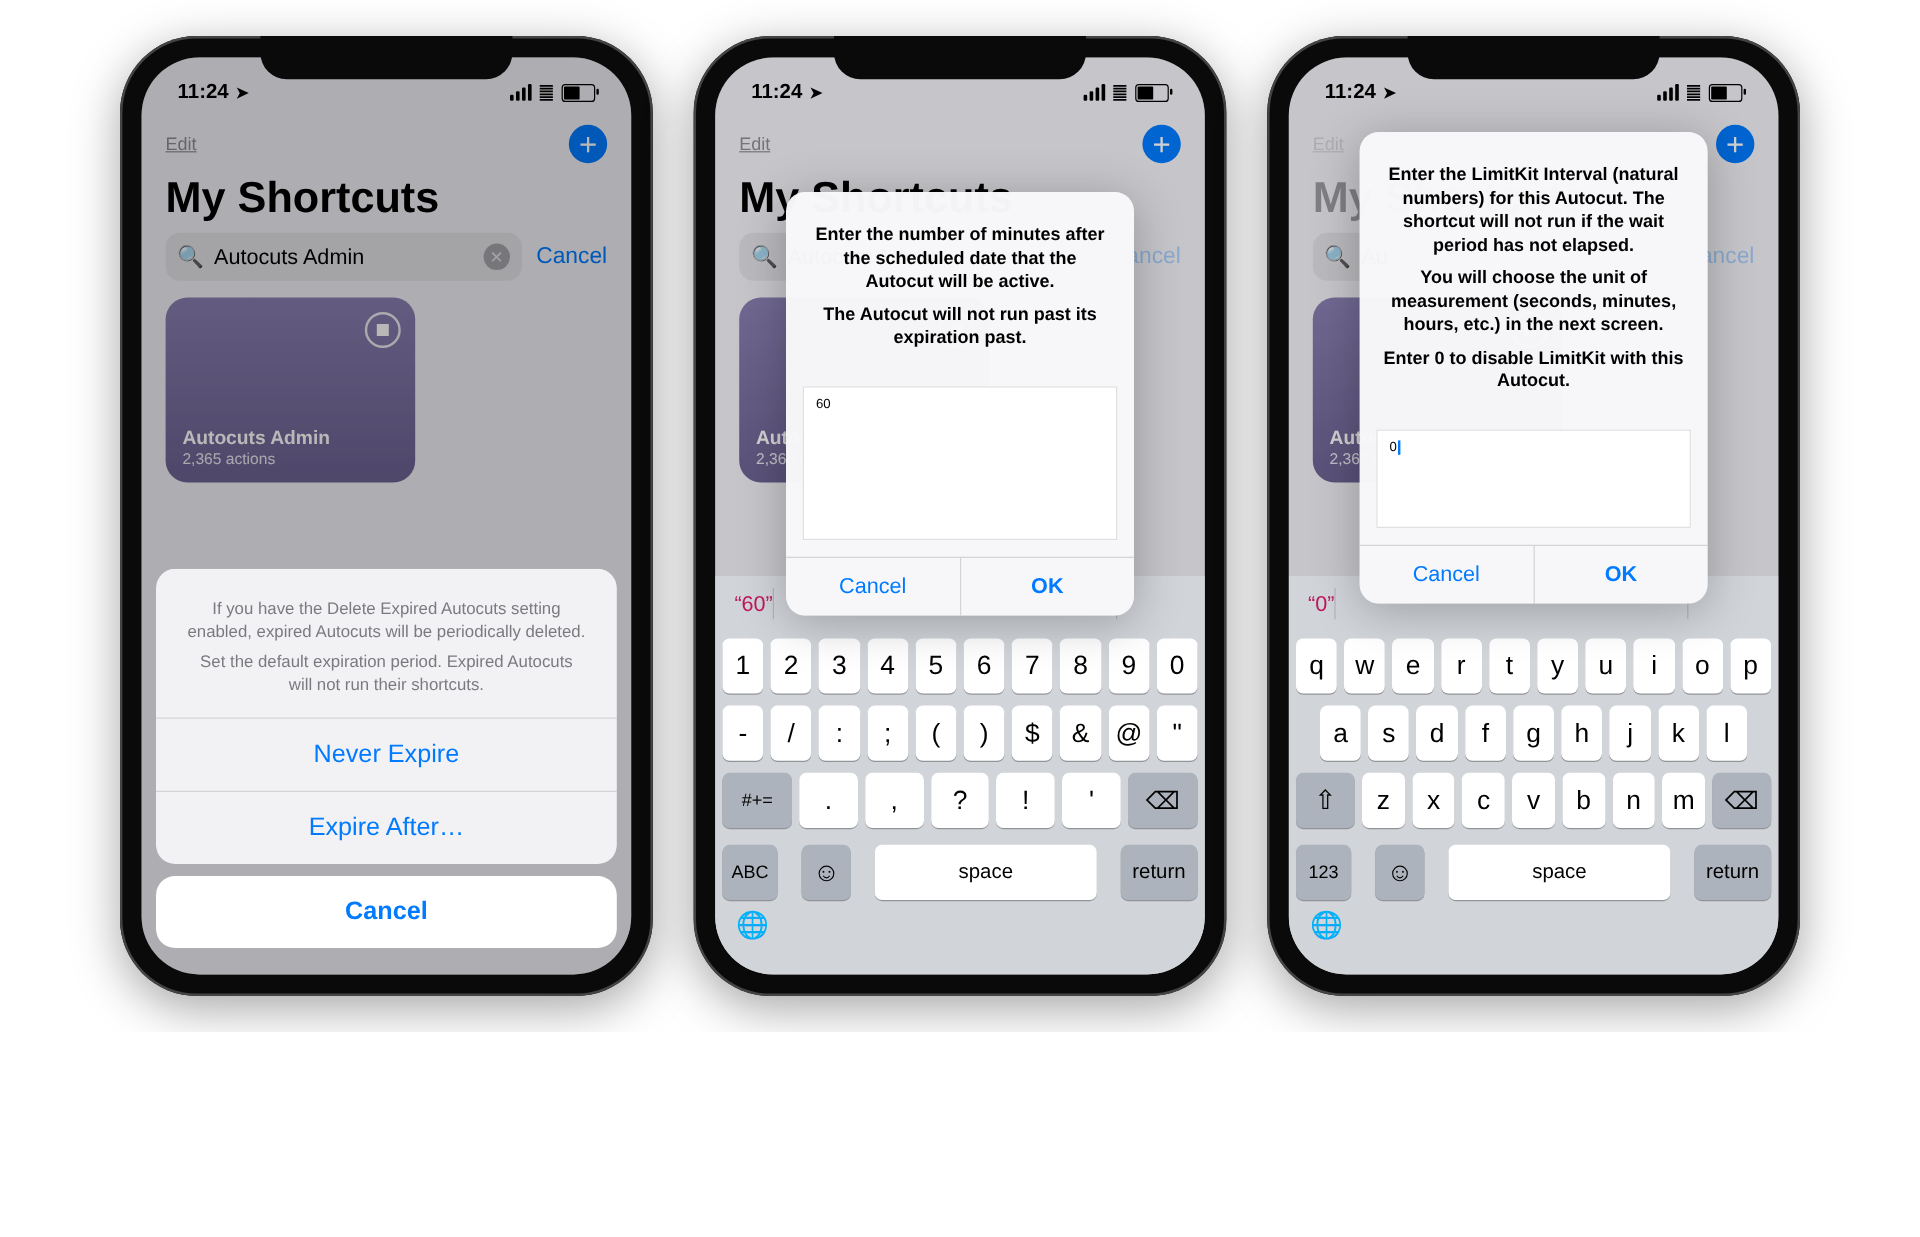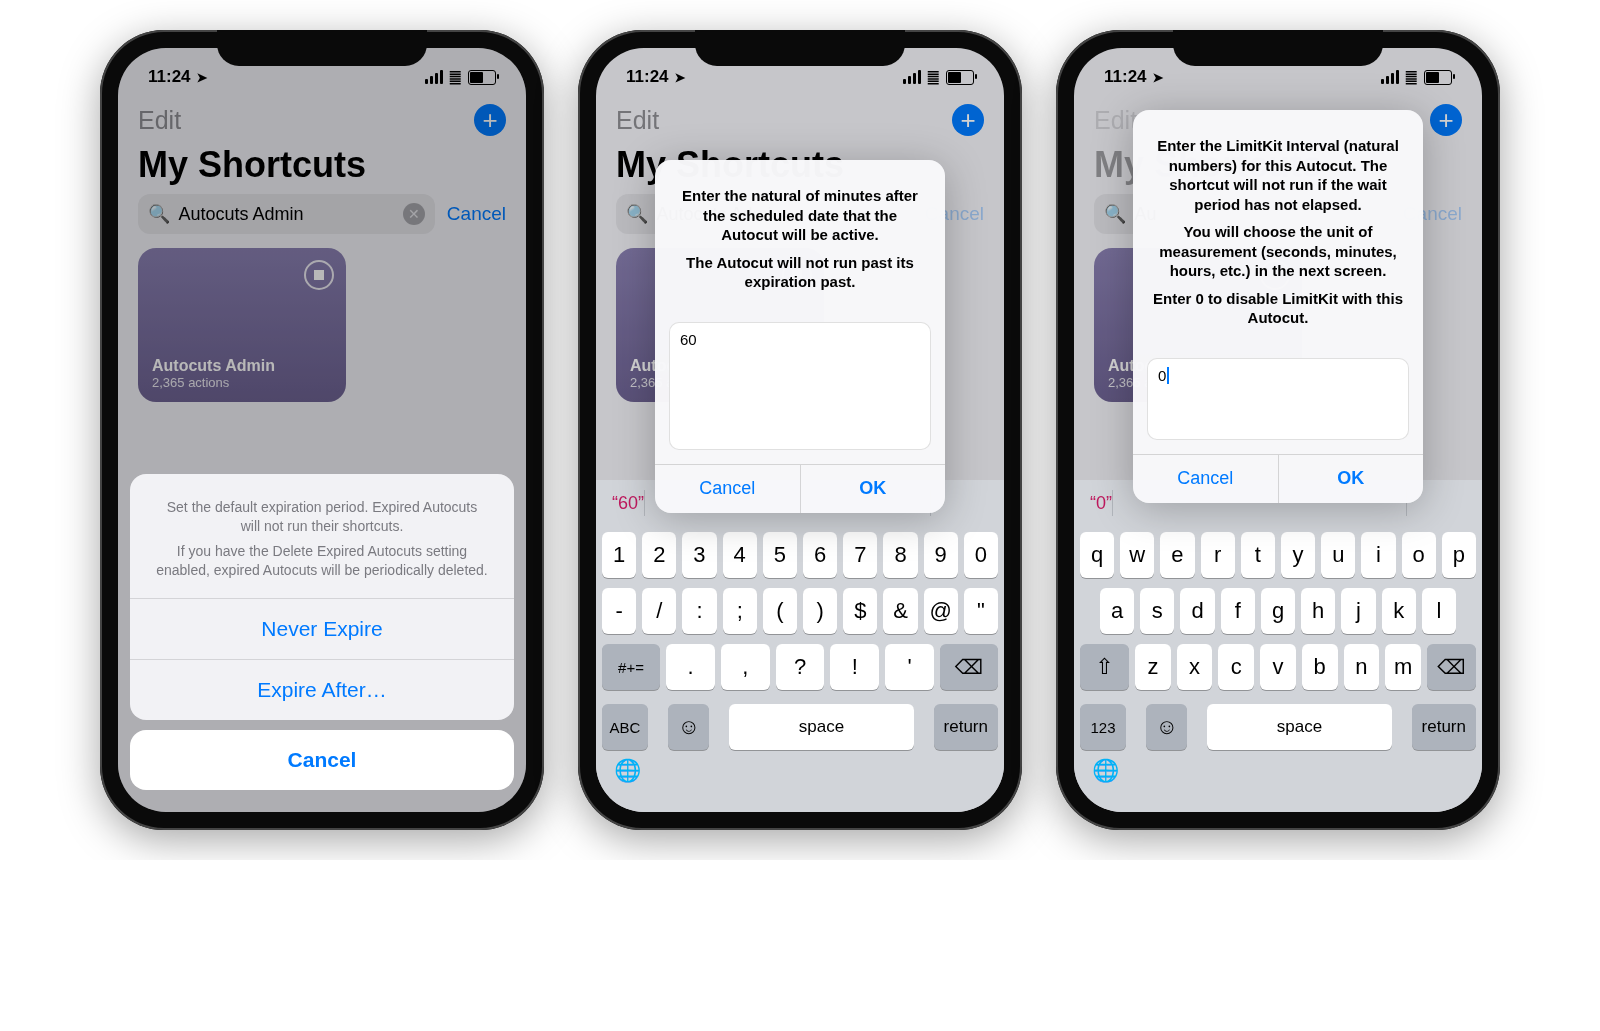--- a/index.html
+++ b/index.html
@@ -33,21 +33,21 @@
   .loc{font-size:13px;}
   .sig{display:inline-flex;gap:2px;align-items:flex-end;}
   .sig i{width:3px;background:#000;display:block;border-radius:1px;}
   .sig i:nth-child(1){height:5px}.sig i:nth-child(2){height:8px}.sig i:nth-child(3){height:11px}.sig i:nth-child(4){height:14px}
   .wifi{font-size:15px;}
   .batt{width:26px;height:13px;border:1.5px solid #000;border-radius:3px;position:relative;}
   .batt::after{content:"";position:absolute;right:-4px;top:3px;width:2px;height:5px;background:#000;border-radius:1px;}
   .batt i{position:absolute;left:1px;top:1px;bottom:1px;width:50%;background:#000;border-radius:1px;}
   
   .nav{display:flex;justify-content:space-between;align-items:center;padding:4px 20px 2px;}
-  .nav .edit{color:var(--ios-gray);font-size:25px;}
+  .nav .edit{color:var(--ios-gray);font-size:15px;text-decoration:underline;}
   .nav .add{width:32px;height:32px;border-radius:50%;background:var(--ios-blue);color:#fff;display:flex;align-items:center;justify-content:center;font-size:26px;line-height:1;font-weight:400;}
   .title{font-size:36px;font-weight:700;padding:6px 20px 8px;}
   
   .searchrow{display:flex;align-items:center;gap:12px;padding:0 20px 14px;}
   .searchbox{flex:1;background:#e3e3e8;border-radius:12px;height:40px;display:flex;align-items:center;padding:0 10px;gap:8px;color:#7a7a80;font-size:18px;}
   .searchbox .q{color:#000;flex:1;white-space:nowrap;overflow:hidden;}
   .clear{width:22px;height:22px;border-radius:50%;background:#a6a6ab;color:#e3e3e8;display:flex;align-items:center;justify-content:center;font-size:14px;}
   .cancel-link{color:var(--ios-blue);font-size:19px;}
   
   .cardwrap{padding:0 20px;}
@@ -62,21 +62,21 @@
   .sheet-top{background:rgba(244,244,247,.97);border-radius:16px;overflow:hidden;backdrop-filter:blur(6px);}
   .sheet-msg{padding:18px 26px 12px;text-align:center;color:#7a7a80;font-size:14px;line-height:1.35;}
   .sheet-msg p{margin:6px 0;}
   .sheet-btn{border-top:1px solid rgba(0,0,0,.12);height:60px;display:flex;align-items:center;justify-content:center;color:var(--ios-blue);font-size:21px;}
   .sheet-cancel{margin-top:10px;background:#fff;border-radius:16px;height:60px;display:flex;align-items:center;justify-content:center;color:var(--ios-blue);font-size:21px;font-weight:600;}
   
   .alert{position:absolute;left:50%;top:112px;transform:translateX(-50%);width:290px;background:rgba(248,248,250,.98);border-radius:16px;overflow:hidden;z-index:40;box-shadow:0 6px 40px rgba(0,0,0,.25);}
   .alert.tall{top:62px;width:290px;}
   .alert-body{padding:18px 18px 14px;text-align:center;font-size:15px;font-weight:600;line-height:1.3;}
   .alert-body p{margin:8px 0;font-weight:600;}
-  .alert-input{margin:8px 14px 14px;background:#fff;border:1px solid rgba(0,0,0,.12);border-radius:10px;height:110px;padding:8px 10px;font-size:15px;text-align:left;font-weight:400;}
+  .alert-input{margin:8px 14px 14px;background:#fff;border:1px solid rgba(0,0,0,.12);border-radius:0;height:110px;padding:8px 10px;font-size:11px;text-align:left;font-weight:400;}
   .alert-input.short{height:64px;}
   .alert-input .cursor{border-right:2px solid var(--ios-blue);padding-right:1px;}
   .alert-actions{display:flex;border-top:1px solid rgba(0,0,0,.14);}
   .alert-actions div{flex:1;height:48px;display:flex;align-items:center;justify-content:center;color:var(--ios-blue);font-size:18px;}
   .alert-actions div+div{border-left:1px solid rgba(0,0,0,.14);font-weight:600;}
   
   .kb{position:absolute;left:0;right:0;bottom:0;background:var(--kb-bg);}
   .kb .qt{height:46px;display:flex;align-items:center;padding:0 16px;color:#be185d;font-size:18px;justify-content:space-between;}
   .kb .qt .sugg{flex:0 0 auto;font-weight:400;}
   .kb .qt .sep{width:1px;height:26px;background:#b2b6bc;}
@@ -146,22 +146,22 @@
             </span>
           <div class="nm">Autocuts Admin</div>
           <div class="sub">2,365 actions</div>
         </div>
       </div>
 
       <div class="sheet-dim"></div>
       <div class="sheet">
         <div class="sheet-top">
           <div class="sheet-msg">
+            <p>If you have the Delete Expired Autocuts setting enabled, expired Autocuts will be periodically deleted.</p>
             <p>Set the default expiration period. Expired Autocuts will not run their shortcuts.</p>
-            <p>If you have the Delete Expired Autocuts setting enabled, expired Autocuts will be periodically deleted.</p>
           </div>
           <div class="sheet-btn">Never Expire</div>
           <div class="sheet-btn">Expire After…</div>
         </div>
         <div class="sheet-cancel">Cancel</div>
       </div>
     </div>
   </div>
 
   <div class="phone">
@@ -206,21 +206,21 @@
               <i></i>
             </span>
           <div class="nm">Autocuts Admin</div>
           <div class="sub">2,365 actions</div>
         </div>
       </div>
 
       <div class="dim-light"></div>
       <div class="alert">
         <div class="alert-body">
-          <p>Enter the natural of minutes after the scheduled date that the Autocut will be active.</p>
+          <p>Enter the number of minutes after the scheduled date that the Autocut will be active.</p>
           <p>The Autocut will not run past its expiration past.</p>
         </div>
         <div class="alert-input"><span>60</span></div>
         <div class="alert-actions">
           <div>Cancel</div>
           <div>OK</div>
         </div>
       </div>
 
       <div class="kb">

